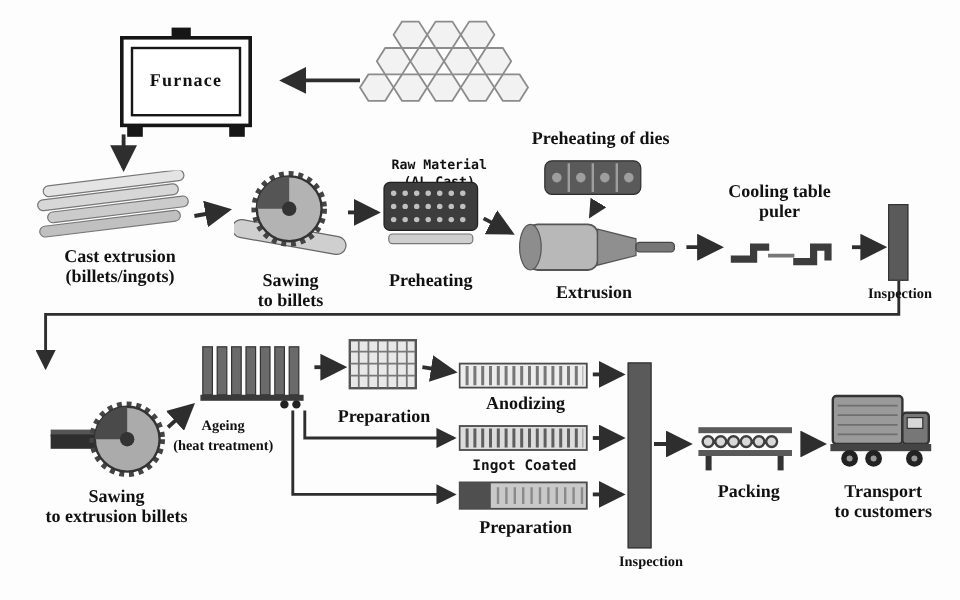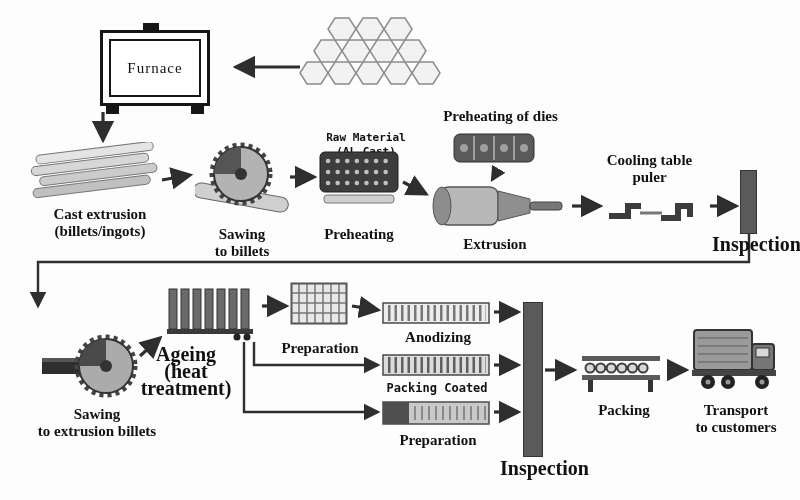--- a/index.html
+++ b/index.html
@@ -1,28 +1,28 @@
 <!DOCTYPE html>
 <html><head>
 <meta charset="utf-8">
 <style>
   html,body{margin:0;padding:0;background:#fdfdfd;}
   body{width:800px;height:500px;font-family:"Liberation Serif",serif;}
   .canvas{position:relative;width:800px;height:500px;background:#fdfdfd;overflow:hidden;}
   .arrows{position:absolute;left:0;top:0;pointer-events:none;}
   .icon{position:absolute;}
   .label{position:absolute;text-align:center;font-weight:bold;font-size:15px;color:#111;line-height:17px;font-family:Liberation Serif, serif;}
-  .label.small{font-size:20px;}
+  .label.small{font-size:12px;}
   .label.mono{font-family:"DejaVu Sans Mono",monospace;font-size:11px;line-height:14px;margin-top:41px;}
   .label.mono12{font-family:"DejaVu Sans Mono",monospace;font-size:12px;line-height:15px;}
   .bar{position:absolute;background:#5a5a5a;border:1px solid #343434;}
   
   .furnace{position:absolute;left:100px;top:30px;width:104px;height:70px;border:3px solid #161616;background:#fff;}
   .furnace-inner{position:absolute;left:6px;top:6px;right:6px;bottom:6px;border:2px solid #161616;display:flex;align-items:center;justify-content:center;}
-  .furnace-label{font-weight:normal;font-size:15px;letter-spacing:1px;color:#111;}
+  .furnace-label{font-weight:bold;font-size:15px;letter-spacing:1px;color:#111;}
   .furnace-chimney{position:absolute;top:-10px;left:40px;width:16px;height:9px;background:#161616;}
   .furnace-foot{position:absolute;bottom:-11px;width:13px;height:10px;background:#161616;}
   .furnace-foot.left{left:3px}.furnace-foot.right{right:3px}
 </style>
 </head>
 <body>
 
 <div class="canvas">
 
   <svg class="arrows" width="800" height="500">
@@ -221,21 +221,21 @@
   </svg>
   <div class="label" style="left:398px;top:329px;width:80px">
     <span>Anodizing</span>
   </div>
 
   <svg class="icon" style="left:382px;top:352px" width="110" height="26">
     <rect x="1" y="3" width="106" height="20" fill="#dcdcdc" stroke="#4a4a4a" stroke-width="1.5"></rect>
     <line x1="6" y1="13" x2="104" y2="13" stroke="#5f5f5f" stroke-width="16" stroke-dasharray="2.5 4"></line>
   </svg>
   <div class="label mono12" style="left:382px;top:381px;width:110px">
-    <span>Packing Coated</span>
+    <span>Ingot Coated</span>
   </div>
 
   <svg class="icon" style="left:382px;top:398px" width="110" height="30">
     <rect x="1" y="4" width="106" height="22" fill="#c9c9c9" stroke="#4a4a4a" stroke-width="1.5"></rect>
     <rect x="1" y="4" width="26" height="22" fill="#4f4f4f"></rect>
     <line x1="32" y1="15" x2="104" y2="15" stroke="#8a8a8a" stroke-width="14" stroke-dasharray="2 5"></line>
   </svg>
   <div class="label" style="left:398px;top:432px;width:80px">
     <span>Preparation</span>
   </div>

